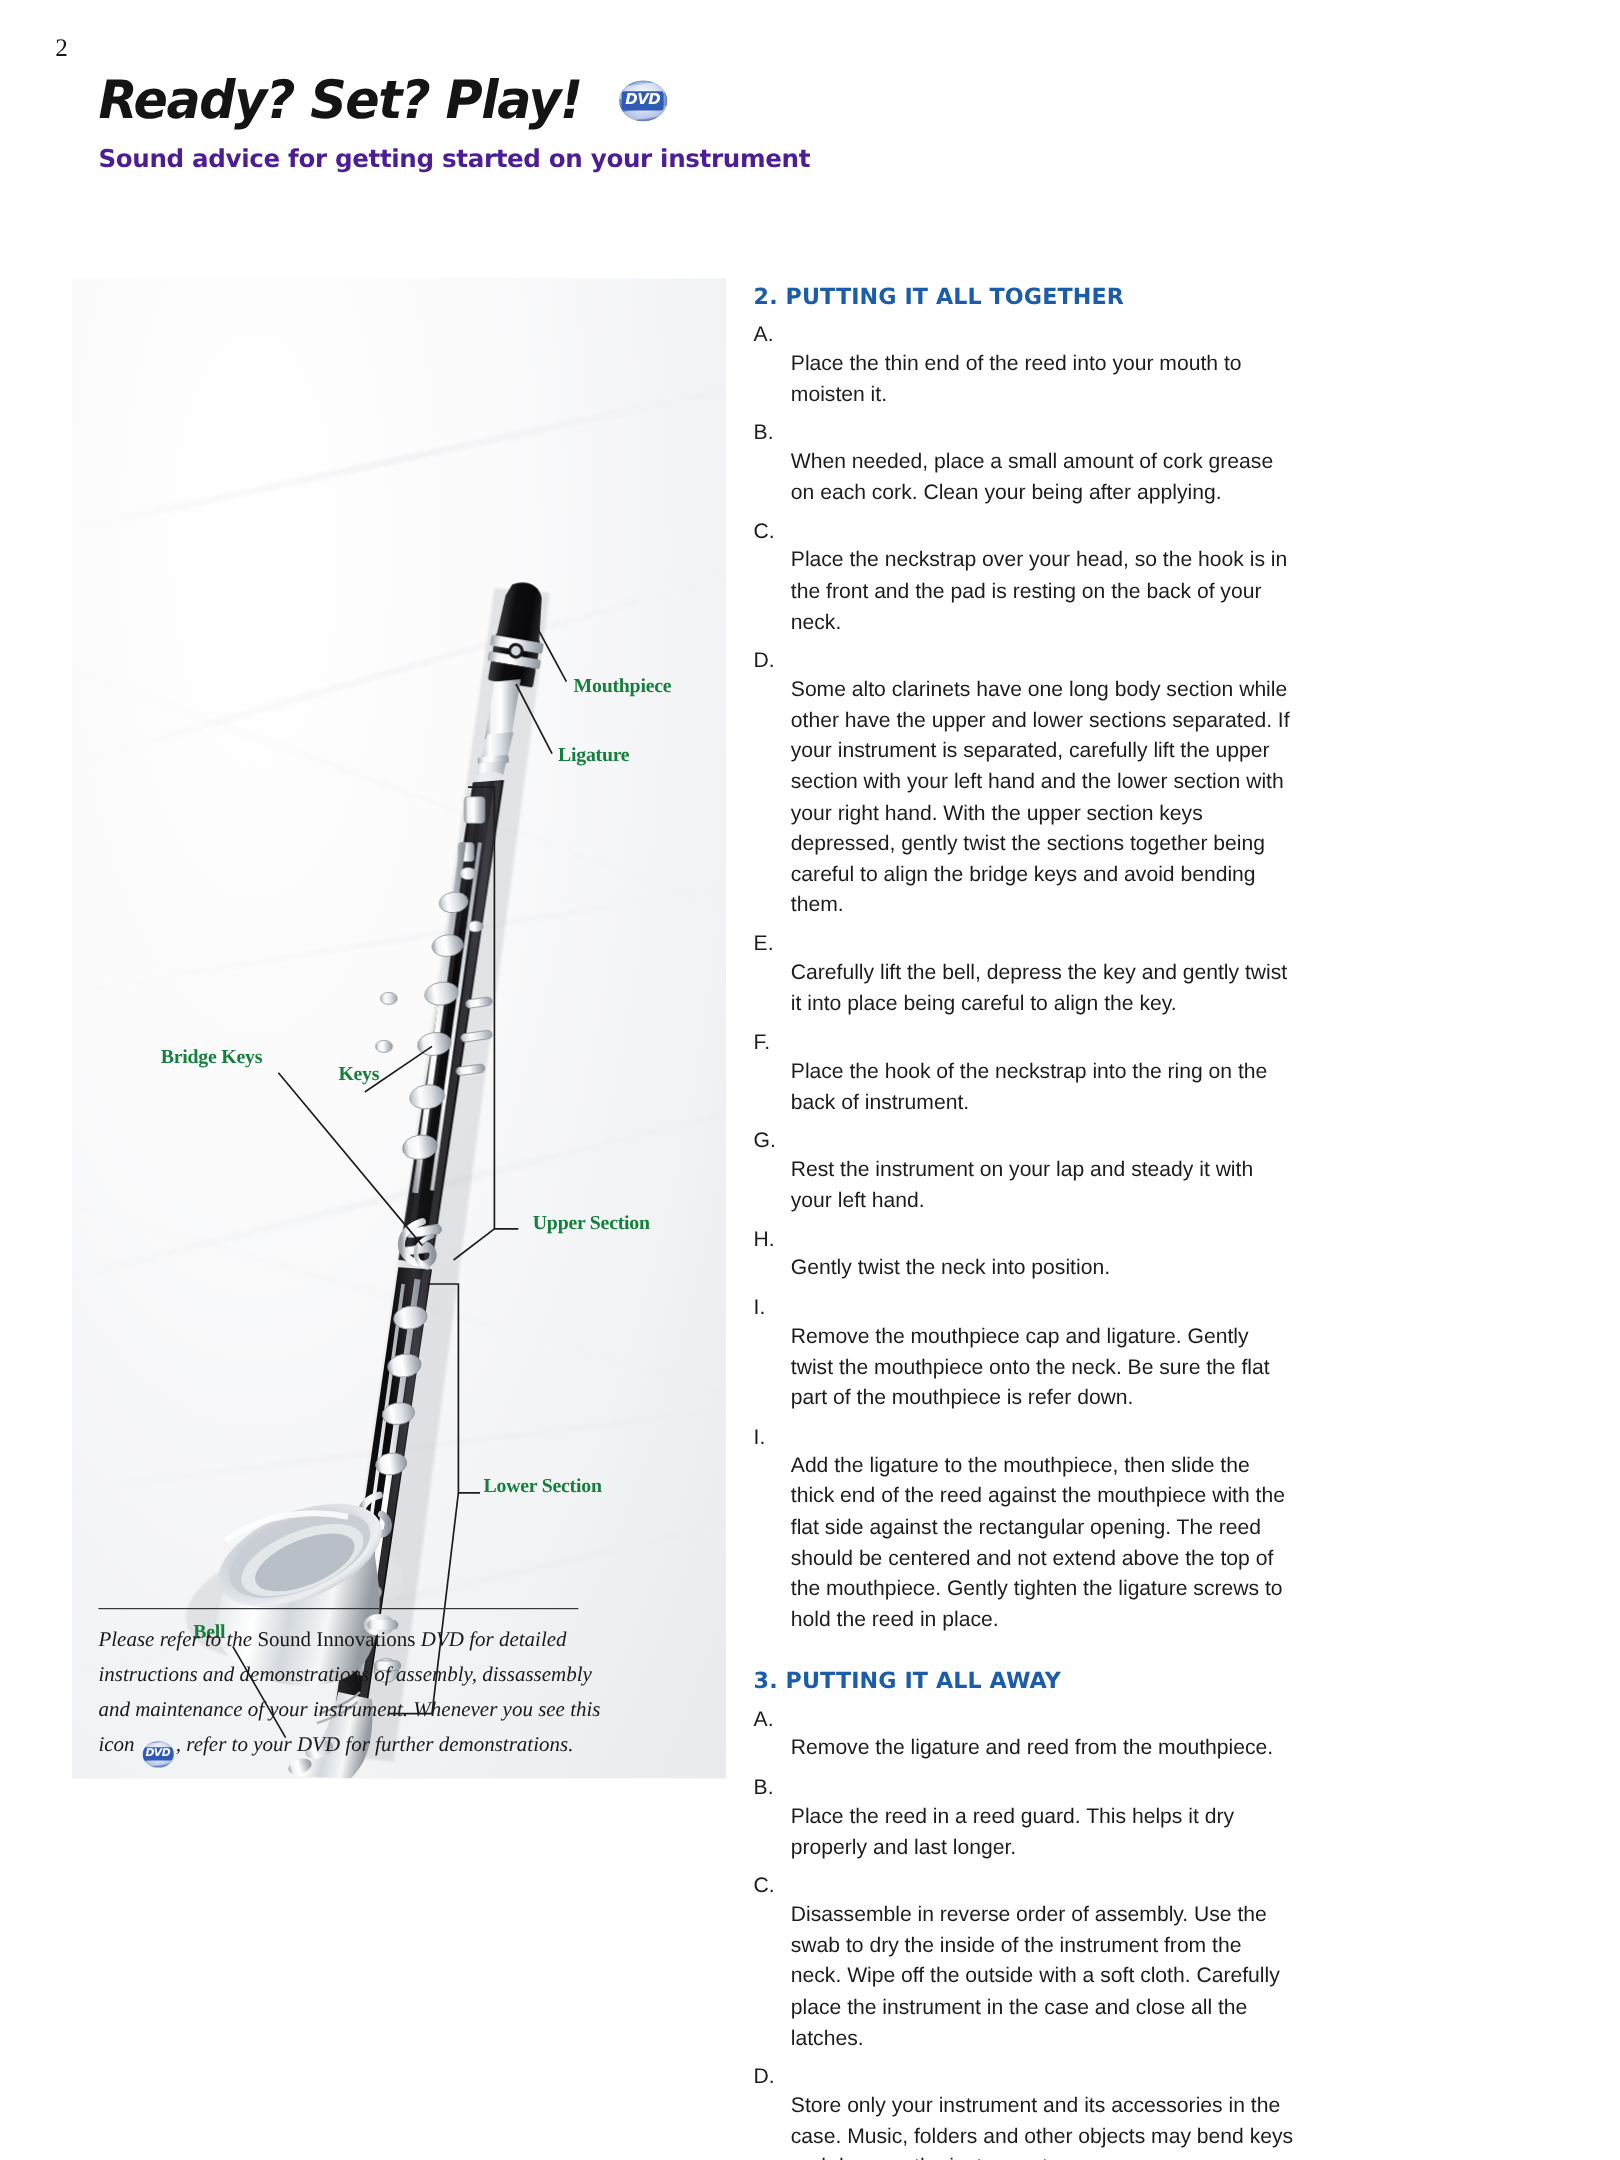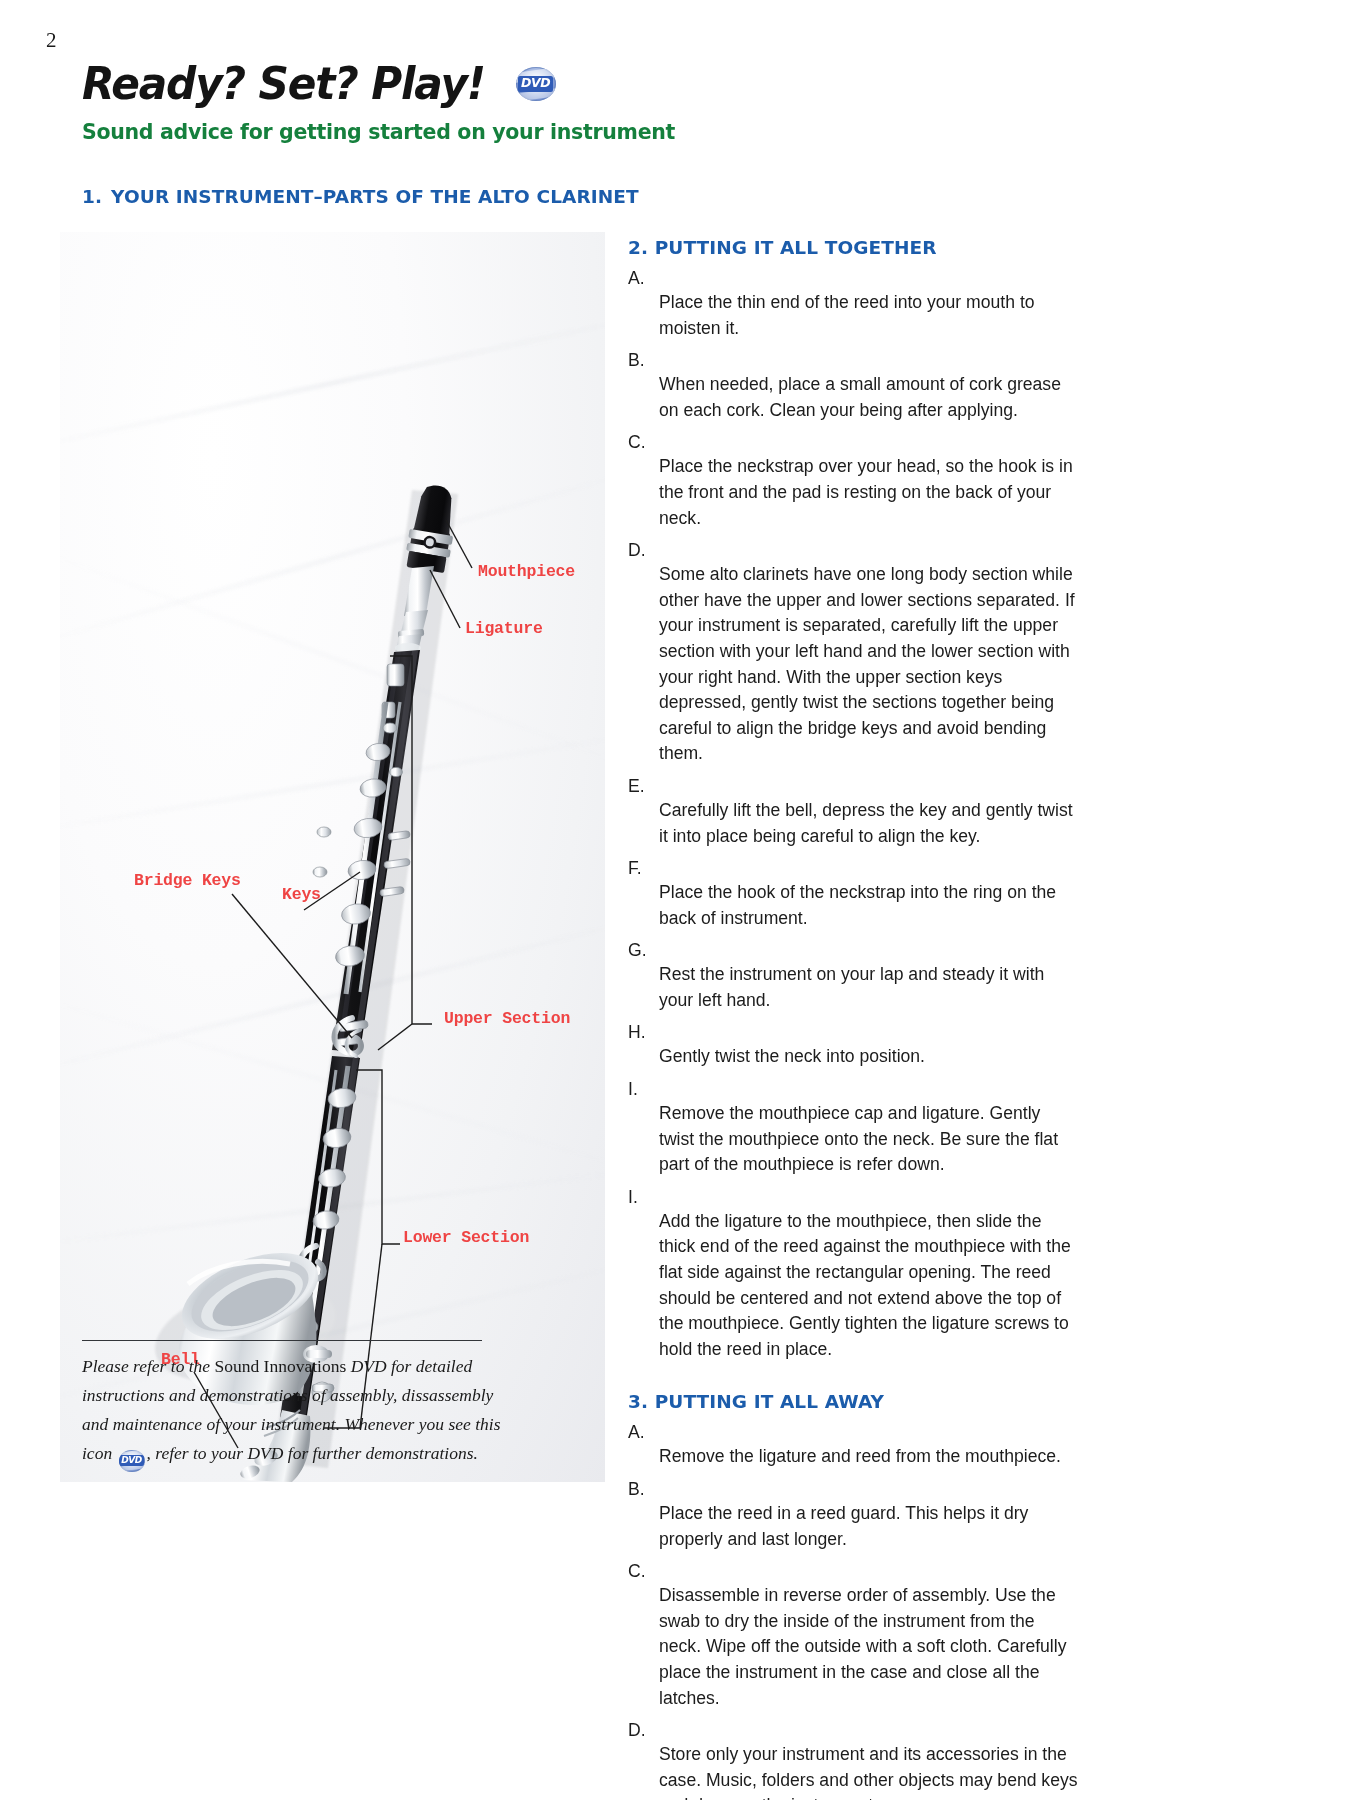--- a/index.html
+++ b/index.html
@@ -55,21 +55,21 @@
     line-height: 1;
     transform: scaleX(0.96);
     transform-origin: left center;
   }
   .subtitle {
     margin-top: 14px;
     font-family: "DejaVu Sans", sans-serif;
     font-weight: bold;
     font-size: 20.5px;
     letter-spacing: -0.3px;
-    color: #15803d;
+    color: #4c1d95;
   }
 
   
   .dvd-badge {
     position: relative;
     width: 40px;
     height: 34px;
     border-radius: 50%;
     background:
       radial-gradient(circle at 50% 42%, #f4f7fd 0%, #dbe4f6 22%, #9fb4e0 48%, #7d97d2 66%, #5f7cc0 86%, #8fa6d8 100%);
@@ -176,24 +176,24 @@
     position: absolute;
     left: 0;
     top: 0;
     width: 545px;
     height: 1250px;
   }
 
   
   .callout {
     position: absolute;
-    font-family: Liberation Mono, monospace;
+    font-family: Liberation Serif, serif;
     font-weight: bold;
     font-size: 16.5px;
-    color: #ef4444;
+    color: #15803d;
     letter-spacing: -0.2px;
     white-space: nowrap;
   }
   .lbl-mouthpiece { left: 418px; top: 330px; }
   .lbl-ligature   { left: 405px; top: 387px; }
   .lbl-bridge     { left: 74px;  top: 639px; }
   .lbl-keys       { left: 222px; top: 653px; }
   .lbl-upper      { left: 384px; top: 777px; }
   .lbl-lower      { left: 343px; top: 996px; }
   .lbl-bell       { left: 101px; top: 1118px; }
@@ -269,23 +269,20 @@
   <div class="masthead">
     <div class="title-row">
       <div class="main-title">Ready? Set? Play!</div>
       <div class="dvd-badge">
         <span class="dvd-core">DVD</span>
       </div>
     </div>
     <div class="subtitle">Sound advice for getting started on your instrument</div>
   </div>
 
-  <div class="sec-heading sec1-heading">
-    <span class="num">1.</span><span>YOUR INSTRUMENT–PARTS OF THE ALTO CLARINET</span>
-  </div>
 
   <div class="figure-wrap">
     <div class="figure-bg">
       <div class="crease c1"></div>
         <div class="crease c2"></div>
         <div class="crease c3"></div>
       <div class="crease c4"></div>
         <div class="crease c5"></div>
         <div class="crease c6"></div>
       <div class="crease c7"></div>

